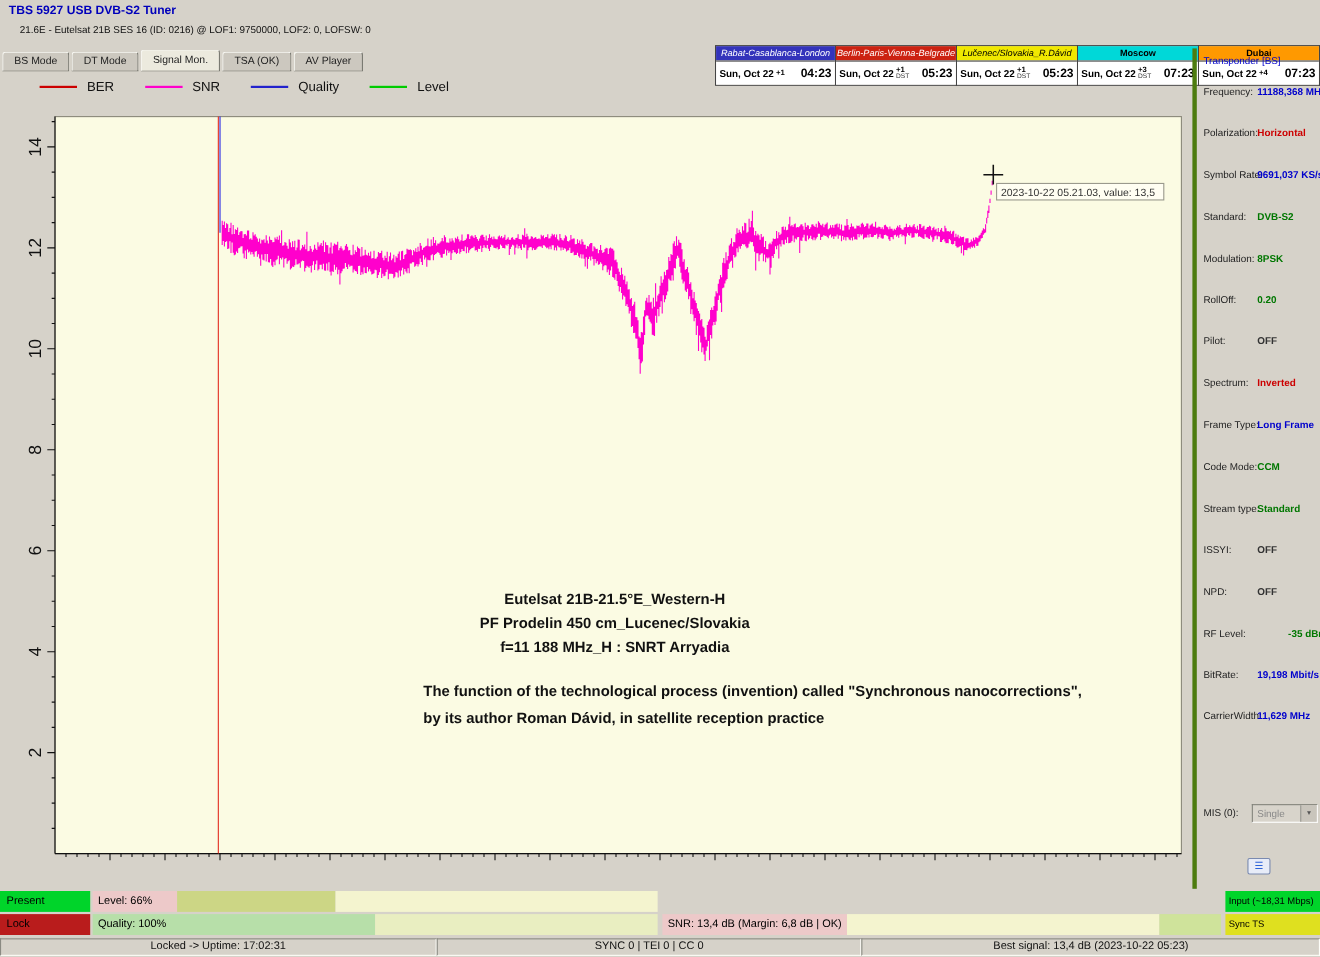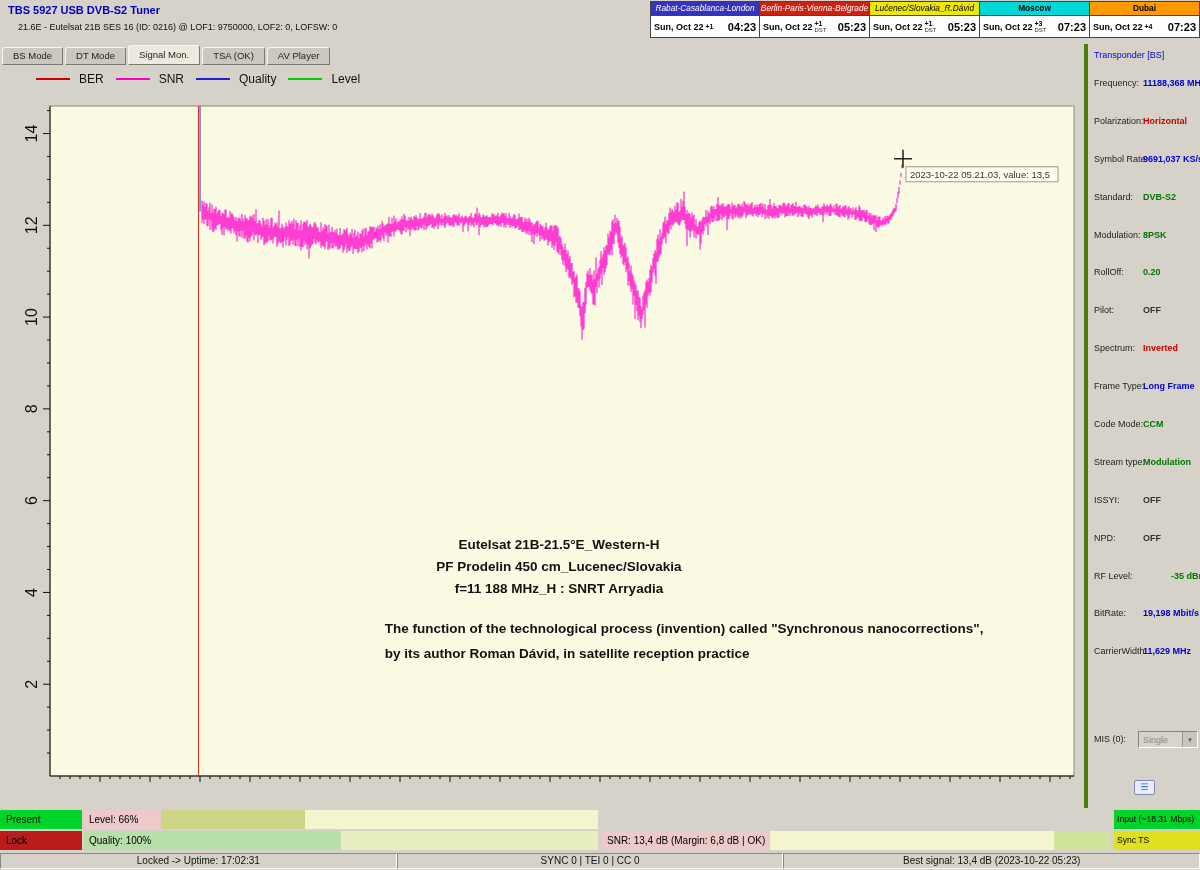--- a/index.html
+++ b/index.html
@@ -3,37 +3,37 @@
 <meta charset="utf-8">
 <style>
   html,body{margin:0;padding:0;background:#d6d2c9;}
   .app{position:relative;width:1200px;height:870px;background:#d6d2c9;overflow:hidden;
        font-family:"Liberation Sans",sans-serif;}
   
   .app-title{position:absolute;left:8px;top:4px;font-size:11px;font-weight:bold;color:#0000bb;white-space:nowrap;}
   .app-subtitle{position:absolute;left:18px;top:22px;font-size:9px;color:#111;white-space:nowrap;}
   
   .clocks{position:absolute;left:650px;top:1px;display:flex;}
-  .clock{width:110px;box-sizing:border-box;border:1px solid #444;border-left-width:0;}
+  .clock{width:110px;box-sizing:border-box;border:1px solid #444;border-left-width:0;margin-top:40px;}
   .clock:first-child{border-left-width:1px;}
   .clock-header{height:13px;font-size:8.3px;text-align:center;line-height:13px;overflow:hidden;white-space:nowrap;}
   .clock-body{height:21px;background:#fff;display:flex;align-items:center;padding:0 3px;border-top:1px solid #444;}
   .clock-date{font-size:9px;font-weight:bold;white-space:nowrap;}
   .clock-tz{display:flex;flex-direction:column;align-items:flex-start;margin-left:2px;margin-right:auto;}
   .tz-offset{font-size:7px;font-weight:bold;line-height:7px;}
   .tz-dst{font-size:6px;line-height:6px;color:#333;}
   .clock-time{font-size:11px;font-weight:bold;}
   
   .tabbar{position:absolute;left:2px;top:46px;height:19px;display:flex;align-items:flex-end;}
   .tab{height:16px;line-height:16px;padding:0 10px;font-size:9.5px;background:#ccc8bf;color:#222;
        border:1px solid;border-color:#f6f6f1 #7a7a72 #7a7a72 #f6f6f1;border-radius:3px 3px 0 0;margin-right:2px;white-space:nowrap;}
   .tab.active{background:#eceade;height:18px;line-height:18px;}
   
   .chart-panel{position:absolute;left:8px;top:66px;width:1072px;height:742px;}
-  .legend{display:flex;align-items:center;height:26px;padding-left:28px;gap:12px;}
+  .legend{display:flex;align-items:center;height:26px;padding-left:28px;gap:28px;}
   .legend-item{display:flex;align-items:center;gap:9px;font-size:12px;color:#111;}
   .legend-line{width:34px;height:0;border-top:2px solid #000;}
   #chart-svg{display:block;}
   svg text{font-family:"Liberation Sans",sans-serif;}
   
   .sidebar{position:absolute;left:1084px;top:44px;width:116px;height:764px;border-left:4px solid #4d7c0f;}
   .tp-header{position:absolute;left:6px;top:6px;font-size:9px;color:#0000cc;white-space:nowrap;}
   #tp-rows{position:absolute;left:0;top:34px;width:116px;}
   .tp-row{position:relative;height:37.9px;}
   .tp-label{position:absolute;left:6px;top:0;font-size:9px;color:#222;white-space:nowrap;}
@@ -351,21 +351,21 @@
         <div class="tp-row">
           <span class="tp-label">Frame Type:</span>
           <span class="tp-value" style="color: rgb(0, 0, 204);">Long Frame</span>
         </div>
         <div class="tp-row">
           <span class="tp-label">Code Mode:</span>
           <span class="tp-value" style="color: rgb(0, 119, 0);">CCM</span>
         </div>
         <div class="tp-row">
           <span class="tp-label">Stream type:</span>
-          <span class="tp-value" style="color: rgb(0, 119, 0);">Modulation</span>
+          <span class="tp-value" style="color: rgb(0, 119, 0);">Standard</span>
         </div>
         <div class="tp-row">
           <span class="tp-label">ISSYI:</span>
           <span class="tp-value" style="color: rgb(51, 51, 51);">OFF</span>
         </div>
         <div class="tp-row">
           <span class="tp-label">NPD:</span>
           <span class="tp-value" style="color: rgb(51, 51, 51);">OFF</span>
         </div>
         <div class="tp-row">

